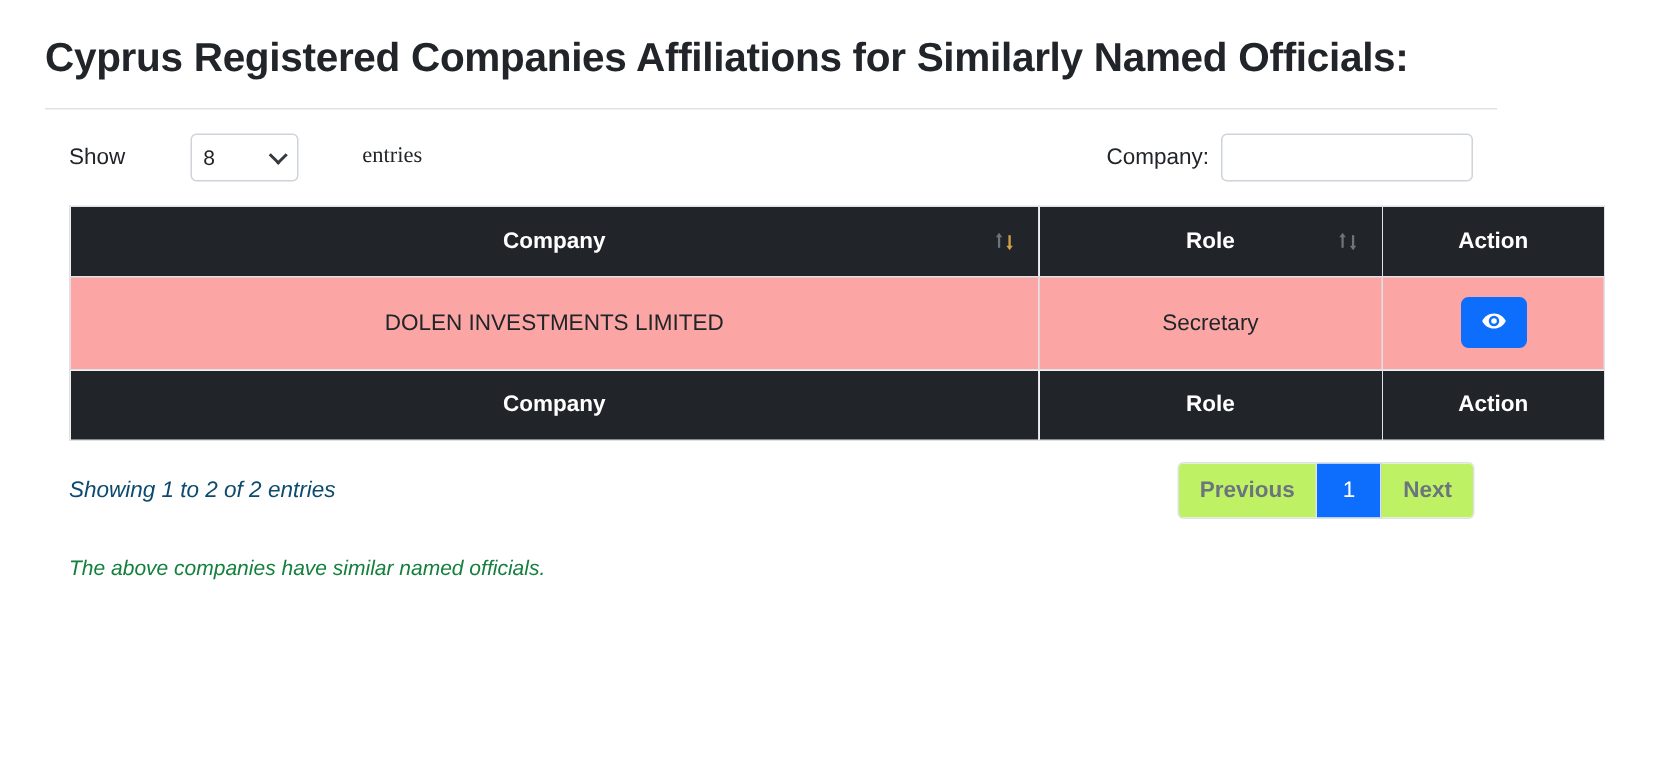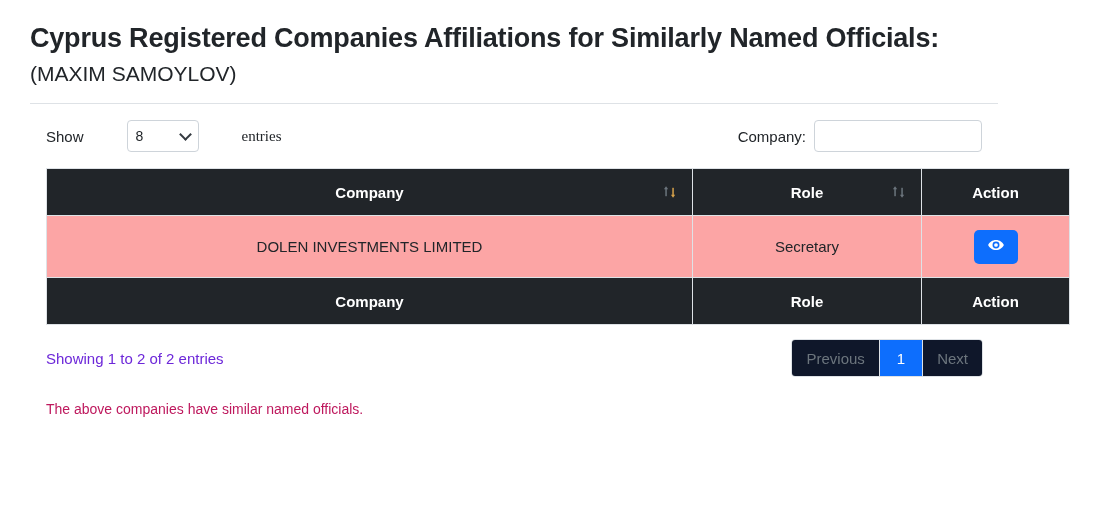--- a/index.html
+++ b/index.html
@@ -164,64 +164,66 @@
   
   .bottom {
     margin: 14px 45px 0 46px;
     display: flex;
     align-items: center;
     justify-content: space-between;
     height: 38px;
   }
   .info {
     font-size: 15px;
-    color: #6d28d9;
+    color: #0c4a6e;
+    font-style: italic;
   }
   .pagination {
     display: flex;
     border: 1px solid #dee2e6;
     border-radius: 4px;
     overflow: hidden;
     background: #fff;
   }
   .pagination .pg {
     font-size: 15px;
     height: 36px;
     display: flex;
     align-items: center;
     justify-content: center;
     padding: 0 14px;
     color: #6c757d;
-    background: #0f172a;
+    background: #bef264;
     border-right: 1px solid #dee2e6;
     cursor: pointer;
     user-select: none;
+    font-weight: bold;
   }
   .pagination .pg:last-child { border-right: none; }
   .pagination .pg.active {
     background: #0d6efd;
     color: #ffffff;
     font-weight: normal;
     padding: 0 17px;
   }
 
   .footnote {
     margin: 24px 0 0 46px;
     font-size: 14px;
-    color: #be185d;
+    font-style: italic;
+    color: #15803d;
   }
 </style>
 </head>
 <body>
 
 <div class="page">
 
   <div class="heading-wrap">
     <h1 class="title">Cyprus Registered Companies Affiliations for Similarly Named Officials:</h1>
-    <h2 class="subtitle">(MAXIM SAMOYLOV)</h2>
   </div>
   <div class="rule"></div>
 
   <div class="controls">
 
     <div class="length-box">
       <span class="lbl-left">Show</span>
       <div class="entries-select">
         <span>8</span>
         <span class="chev"></span>

